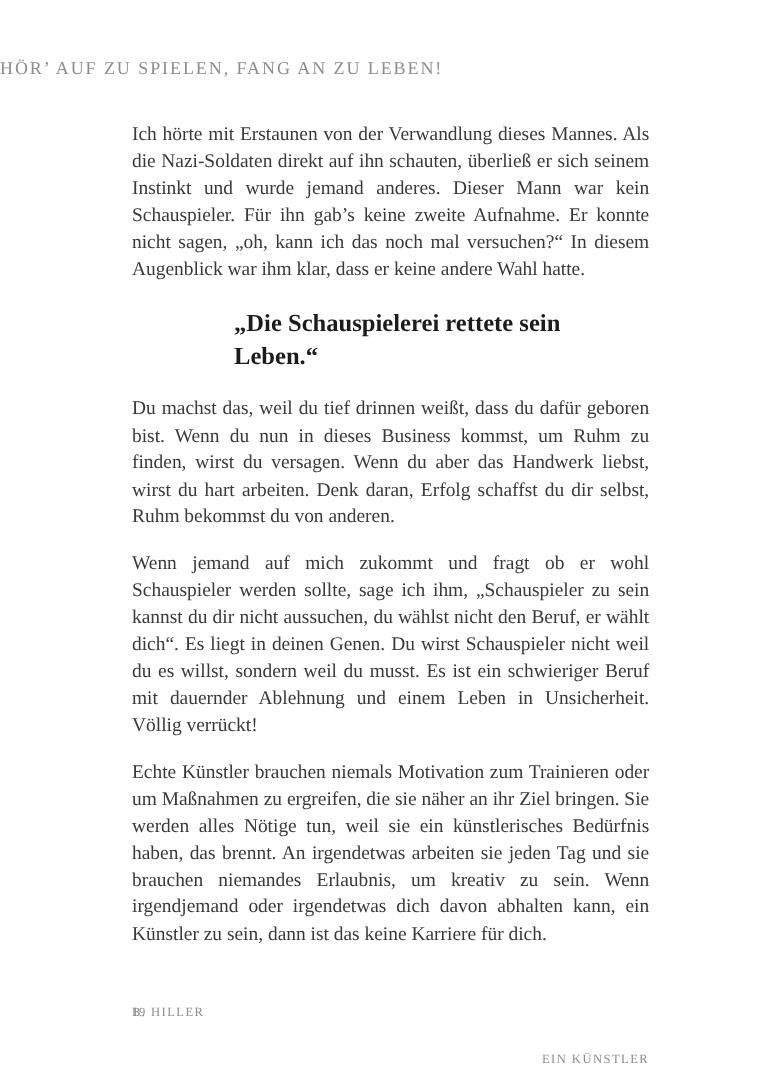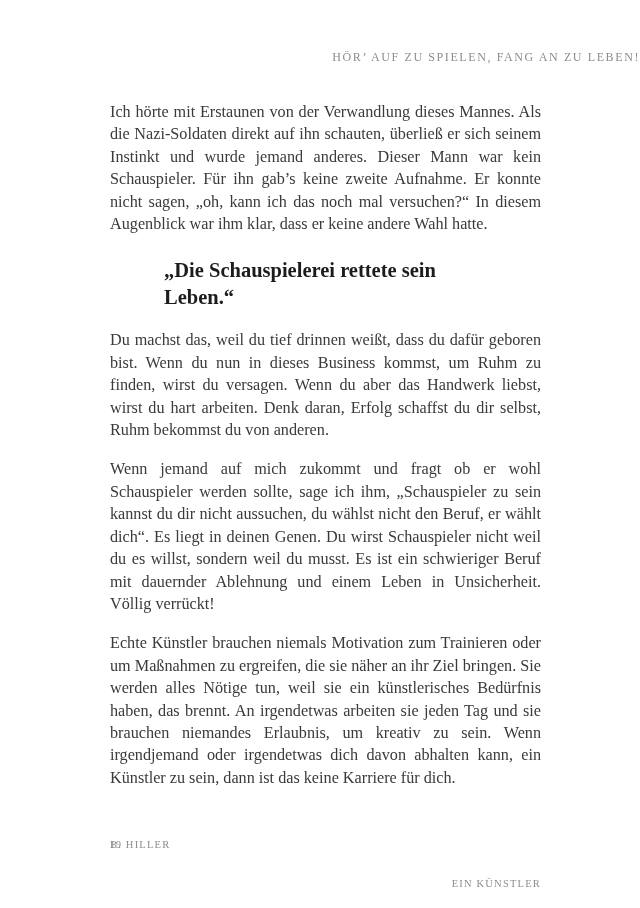--- a/index.html
+++ b/index.html
@@ -13,41 +13,41 @@
     height: 908px;
     background: #ffffff;
     font-family: "Liberation Serif", "DejaVu Serif", serif;
     overflow: hidden;
   }
   .running-header {
     position: absolute;
     top: 50px;
     left: 0;
     width: 100%;
-    text-align: right;
-    font-size: 12px;
+    text-align: left;
+    font-size: 15px;
     letter-spacing: 1.6px;
     color: #8d8d8d;
     text-transform: uppercase;
   }
   .content {
     position: absolute;
     top: 101px;
     left: 110px;
     width: 431px;
     color: #3a3a3a;
     font-size: 16.2px;
     line-height: 22.4px;
   }
   .content p {
     margin: 0 0 17px 0;
     text-align: justify;
   }
   .pull-quote {
-    margin: 22px 0 19px 54px;
+    margin: 22px 0 19px 85px;
     max-width: 290px;
     font-size: 20.5px;
     line-height: 26.5px;
     font-weight: bold;
     color: #1c1c1c;
     text-align: left;
   }
   .footer {
     position: absolute;
     top: 839px;

